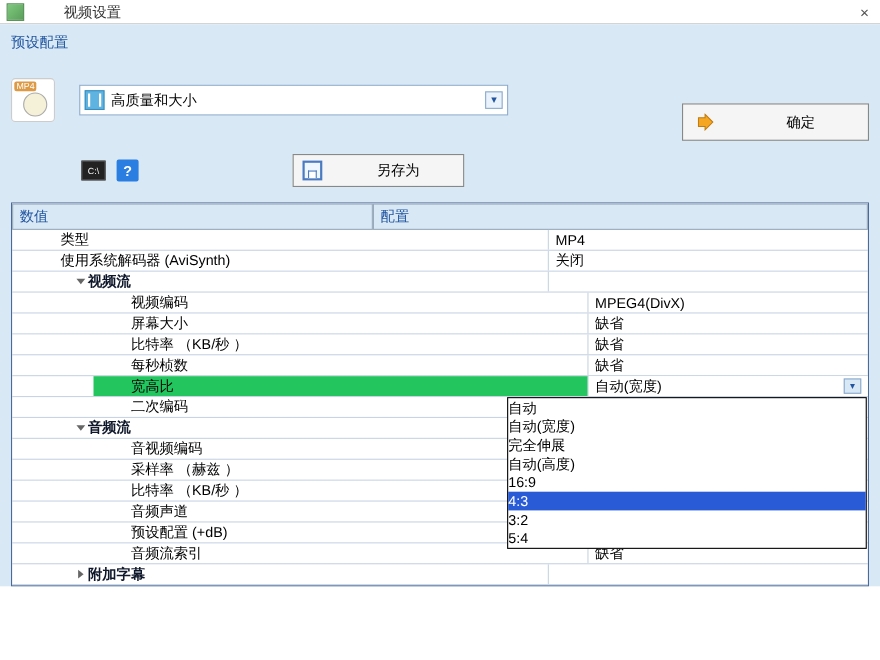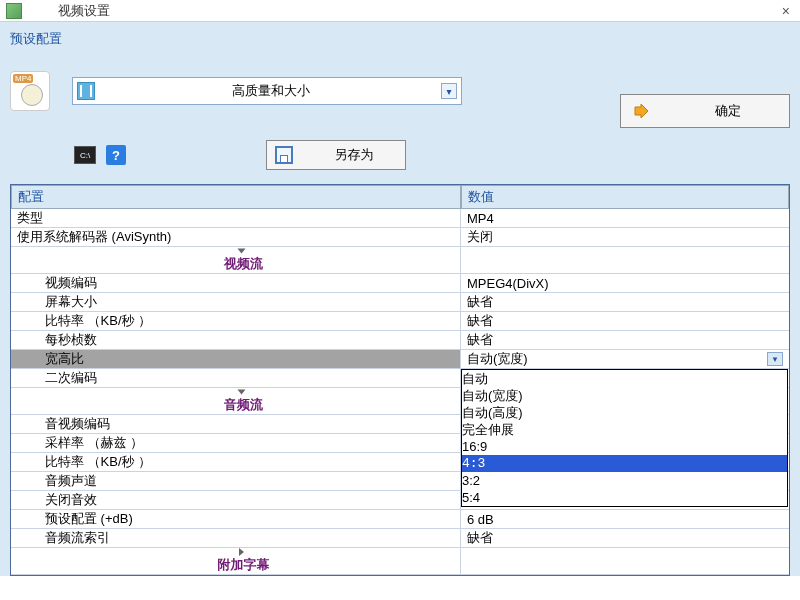--- a/index.html
+++ b/index.html
@@ -11,55 +11,55 @@
   .content { background: #d9e8f5; padding: 8px 10px 0 10px; }
   .section-label { color: #2155a0; margin-bottom: 6px; }
   .preset-row { display: flex; align-items: center; margin-bottom: 12px; }
   .mp4-icon { width: 40px; height: 40px; background: #fff; border: 1px solid #ccc; border-radius: 4px; margin-right: 22px; position: relative; }
   .mp4-icon::before { content: "MP4"; position: absolute; top: 2px; left: 2px; font-size: 8px; background: #d94; color: #fff; padding: 0 2px; border-radius: 2px; }
   .mp4-icon::after { content: ""; position: absolute; bottom: 4px; left: 10px; width: 20px; height: 20px; background: #f5f0d8; border-radius: 50%; border: 1px solid #aaa; }
   .preset-combo { flex: 1; max-width: 390px; height: 28px; border: 1px solid #8aa9cc; background: #fff; display: flex; align-items: center; padding: 0 4px; margin-right: 20px; }
   .film-icon { width: 18px; height: 18px; background: #5fb3e0; border: 1px solid #3a8fc0; margin-right: 6px; position: relative; }
   .film-icon::before, .film-icon::after { content:""; position:absolute; width:2px; background:#fff; top:2px; bottom:2px; }
   .film-icon::before { left:2px; } .film-icon::after { right:2px; }
-  .preset-combo-text { flex: 1; text-align: center; }
+  .preset-combo-text { flex: 1; }
   .combo-arrow { width: 16px; height: 16px; border: 1px solid #8aa9cc; background: #eaf3fb; display: flex; align-items: center; justify-content: center; color: #2155a0; font-size: 10px; }
   .ok-button { width: 170px; height: 34px; background: #f5f5f5; border: 1px solid #888; display: flex; align-items: center; padding: 0 12px; cursor: pointer; margin-left:auto;margin-top:40px; }
   .ok-arrow { width: 16px; height: 16px; margin-right: 30px; }
   .ok-arrow svg { display:block; }
   .ok-label { flex: 1; text-align: center; }
   .second-row { display: flex; align-items: center; margin: 0 0 14px 64px; }
   .cmd-icon { width: 22px; height: 18px; background: #222; border: 1px solid #555; color: #fff; font-size: 8px; display:flex; align-items:center; justify-content:center; margin-right: 10px; }
   .help-icon { width: 20px; height: 20px; background: #2a7de1; color: #fff; display:flex; align-items:center; justify-content:center; font-weight:bold; border-radius:2px; }
-  .saveas-button { width: 140px; height: 30px; background: #f5f5f5; border: 1px solid #888; display: flex; align-items: center; padding: 0 8px; cursor: pointer; margin-left: 140px; }
+  .saveas-button { width: 156px; height: 30px; background: #f5f5f5; border: 1px solid #888; display: flex; align-items: center; padding: 0 8px; cursor: pointer; margin-left: 140px; }
   .disk-icon { width: 18px; height: 18px; background: #eef6ff; border: 2px solid #4a7ac0; position: relative; margin-right: 18px; }
   .disk-icon::after { content:""; position:absolute; bottom:0; left:3px; right:3px; height:6px; background:#fff; border:1px solid #4a7ac0; border-bottom:none; }
   .saveas-label { flex:1; text-align:center; }
   .grid { border: 1px solid #4a6a9a; background: #fff; margin-top: 8px; }
   .grid-header { display: flex; background: #d9e8f5; }
   .grid-header .col { border: 1px solid #9ab; padding: 2px 6px; color: #2155a0; }
   .col-key { width: 450px; border-right: none; }
   .col-val { flex: 1; }
   .grid-body {}
-  .row { display: flex; border-bottom: 1px solid #c8d4e4; min-height: 18px; }
+  .row { display: flex; border-bottom: 1px solid #c8d4e4; min-height: 18px; padding-left: 38px; }
   .row .k { width: 450px; padding: 0 6px; border-right: 1px solid #c8d4e4; display:flex; align-items:center; }
   .row .v { flex: 1; padding: 0 6px; display:flex; align-items:center; }
   .indent1 { padding-left: 22px !important; }
-  .indent2 { padding-left: 34px !important; }
-  .group .k { font-weight: bold; color: #701a75; flex-direction: column; }
+  .indent2 { padding-left: 34px !important; margin-left: 36px; }
+  .group .k { font-weight: bold; color: #0f172a; }
   .tri { display:inline-block; width:0; height:0; border-top:4px solid transparent; border-bottom:4px solid transparent; border-left:5px solid #666; margin-right:4px; transform: rotate(0deg); }
   .tri.open { transform: rotate(90deg); }
-  .row.selected .k { background: #a3a3a3; }
+  .row.selected .k { background: #22c55e; }
   .row.selected .v { background: #fff; position: relative; }
   .sel-combo { flex: 1; display: flex; align-items: center; }
   .sel-arrow { width: 16px; height: 14px; background: #d9e8f5; border: 1px solid #8aa9cc; color: #2155a0; font-size: 9px; display:flex; align-items:center; justify-content:center; margin-left:auto; }
   .dropdown { position: absolute; left: 450px; right: 1px; top: 0; border: 1px solid #000; background: #fff; z-index: 10; }
   .dropdown-pos { position: relative; }
   .dd-item { padding: 0 0; line-height: 17px; }
-  .dd-item.hl { background: #2a5bd7; color: #fff; font-family: Liberation Mono, monospace; }
+  .dd-item.hl { background: #2a5bd7; color: #fff; }
 </style>
 </head>
 <body>
 
 <div class="titlebar">
   <div class="titlebar-icon"></div>
   <div class="titlebar-title">视频设置</div>
   <div class="close-x">×</div>
 </div>
 
@@ -87,22 +87,22 @@
     <div class="cmd-icon">C:\</div>
     <div class="help-icon">?</div>
     <div class="saveas-button">
       <span class="disk-icon"></span>
       <span class="saveas-label">另存为</span>
     </div>
   </div>
 
   <div class="grid">
     <div class="grid-header">
+      <div class="col col-val">数值</div>
       <div class="col col-key">配置</div>
-      <div class="col col-val">数值</div>
     </div>
     <div class="grid-body" id="grid-body">
         <div class="row">
           <div class="k">类型</div>
           <div class="v">MP4</div>
         </div>
         <div class="row">
           <div class="k">使用系统解码器 (AviSynth)</div>
           <div class="v">关闭</div>
         </div>
@@ -135,22 +135,22 @@
             <div class="sel-combo">
               <span>自动(宽度)</span>
               <span class="sel-arrow">▾</span>
             </div>
           </div>
         </div>
         <div class="dropdown-pos">
           <div class="dropdown">
             <div class="dd-item">自动</div>
             <div class="dd-item">自动(宽度)</div>
+            <div class="dd-item">完全伸展</div>
             <div class="dd-item">自动(高度)</div>
-            <div class="dd-item">完全伸展</div>
             <div class="dd-item">16:9</div>
             <div class="dd-item hl">4:3</div>
             <div class="dd-item">3:2</div>
             <div class="dd-item">5:4</div>
           </div>
         </div>
         <div class="row">
           <div class="k indent2">二次编码</div>
           <div class="v"></div>
         </div>
@@ -171,24 +171,20 @@
         </div>
         <div class="row">
           <div class="k indent2">比特率 （KB/秒 ）</div>
           <div class="v"></div>
         </div>
         <div class="row">
           <div class="k indent2">音频声道</div>
           <div class="v"></div>
         </div>
         <div class="row">
-          <div class="k indent2">关闭音效</div>
-          <div class="v">否</div>
-        </div>
-        <div class="row">
           <div class="k indent2">预设配置 (+dB)</div>
           <div class="v">6 dB</div>
         </div>
         <div class="row">
           <div class="k indent2">音频流索引</div>
           <div class="v">缺省</div>
         </div>
         <div class="row group">
           <div class="k indent1">
             <span class="tri"></span>

